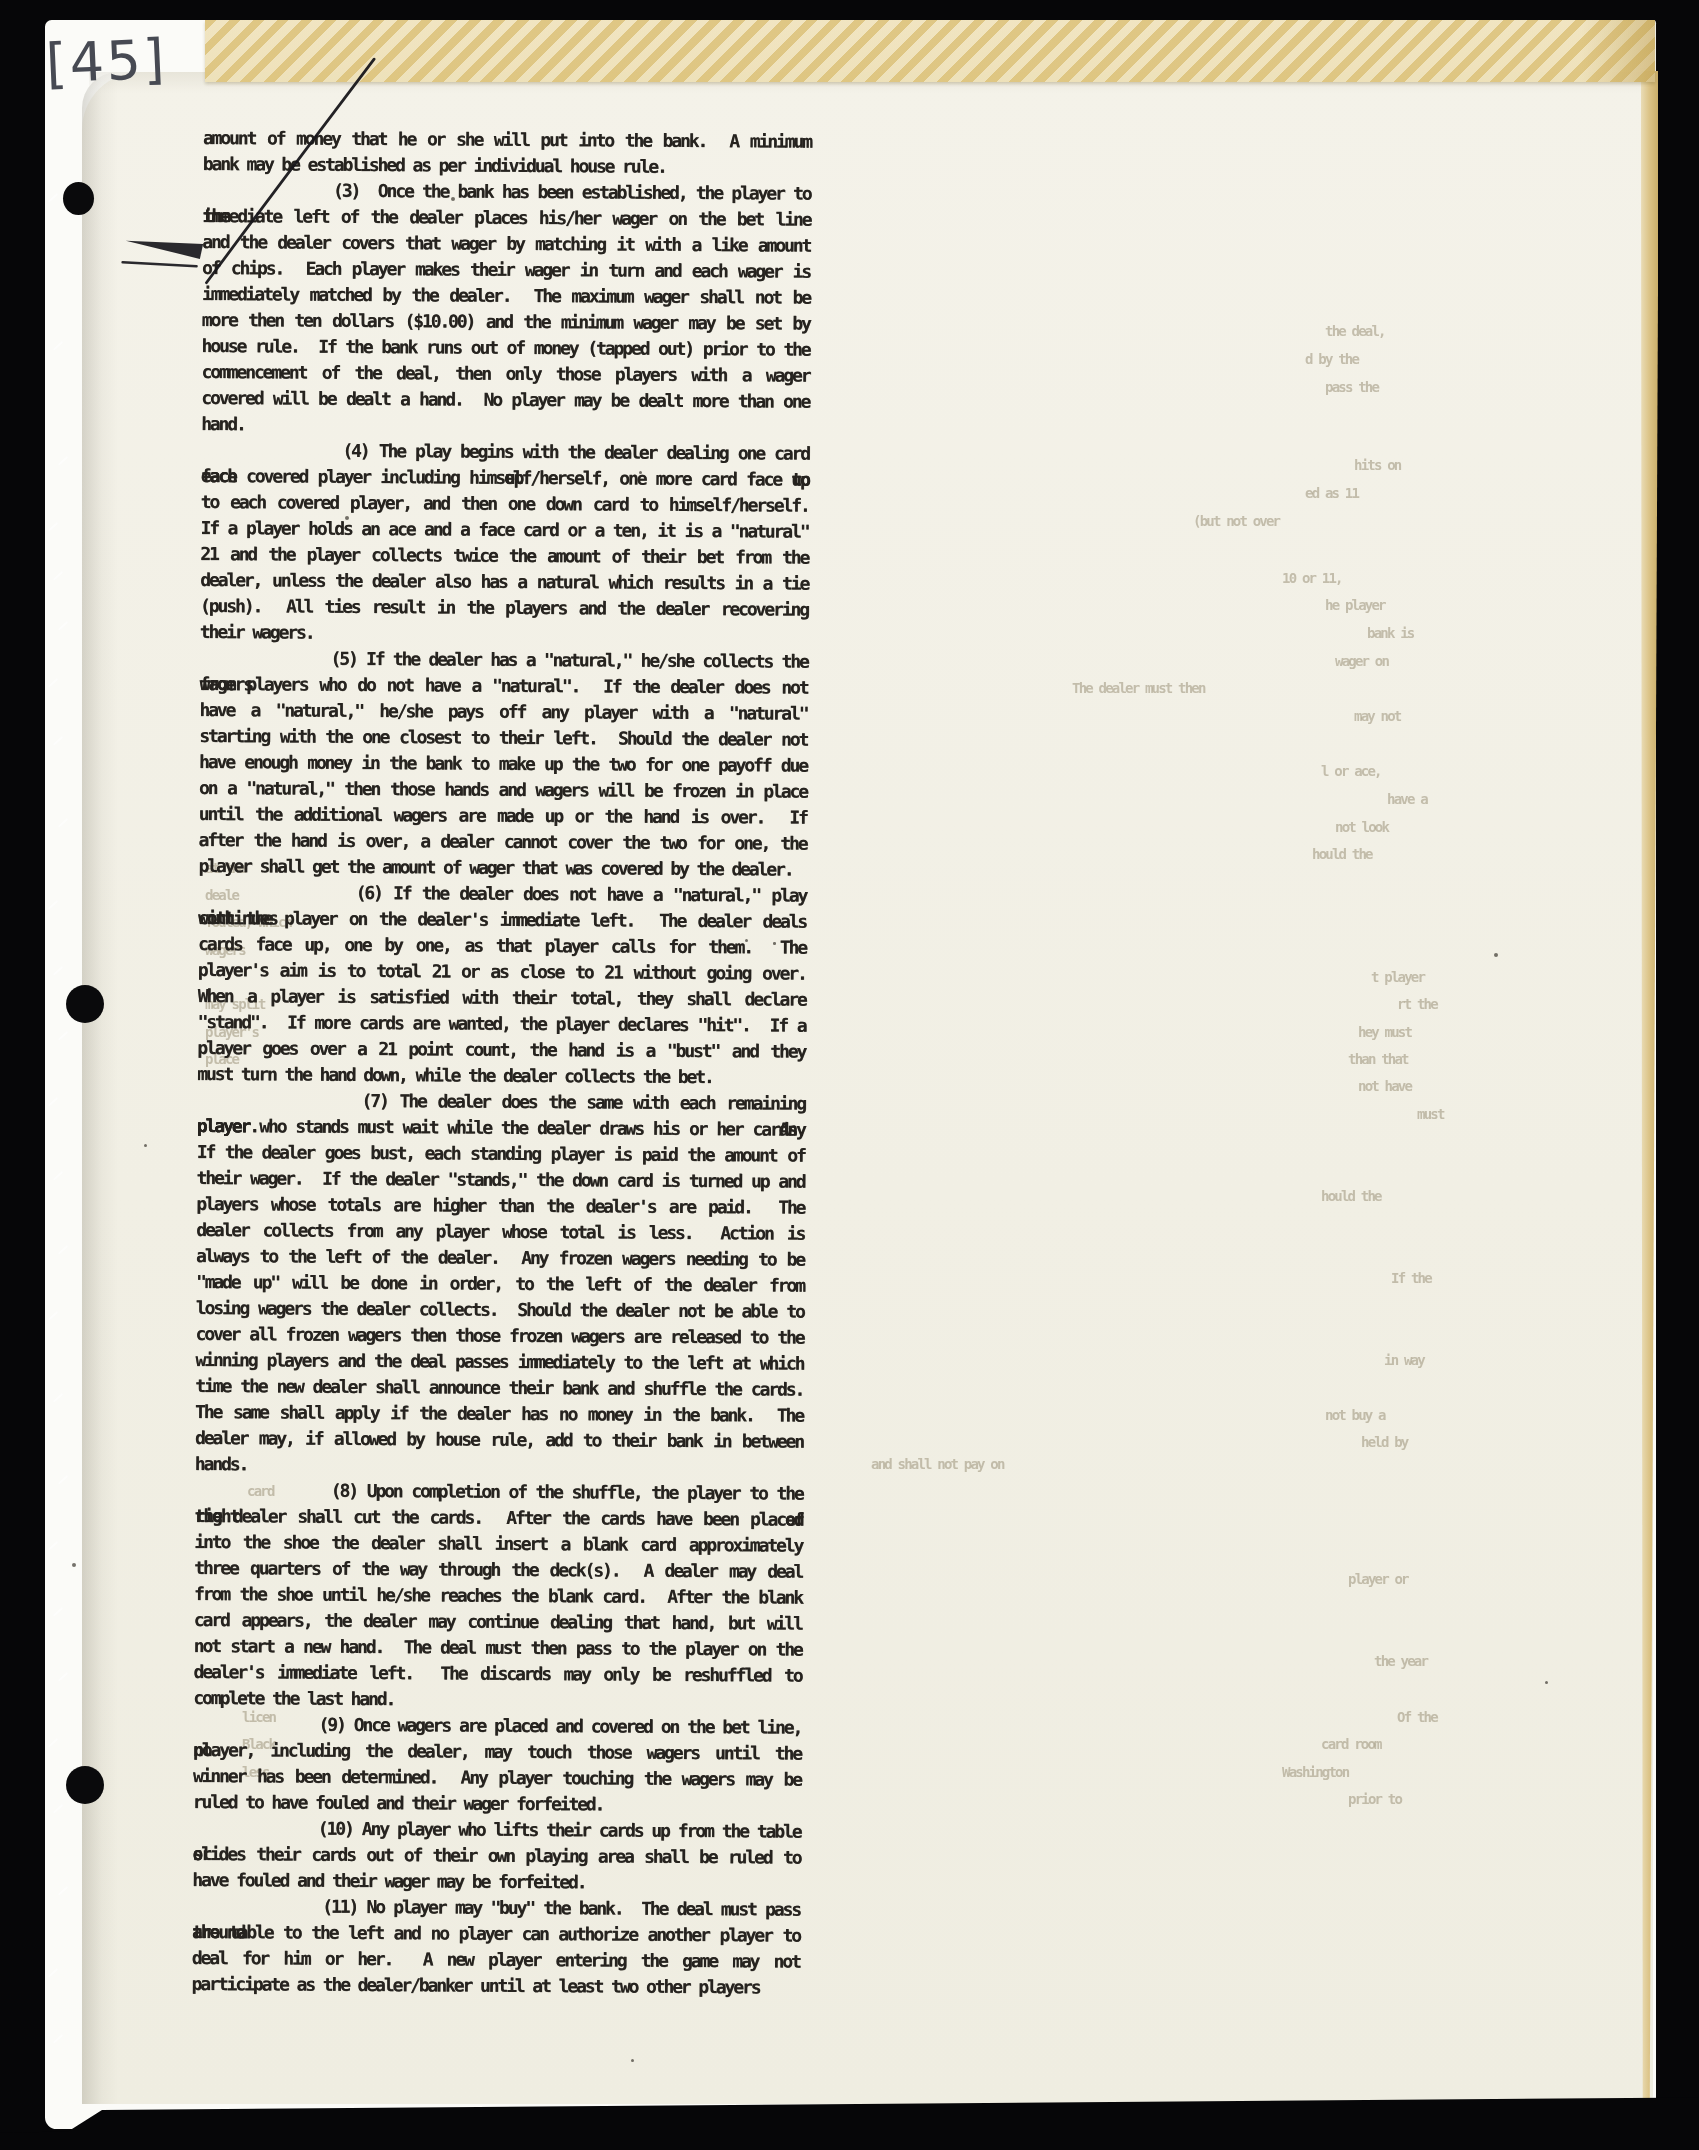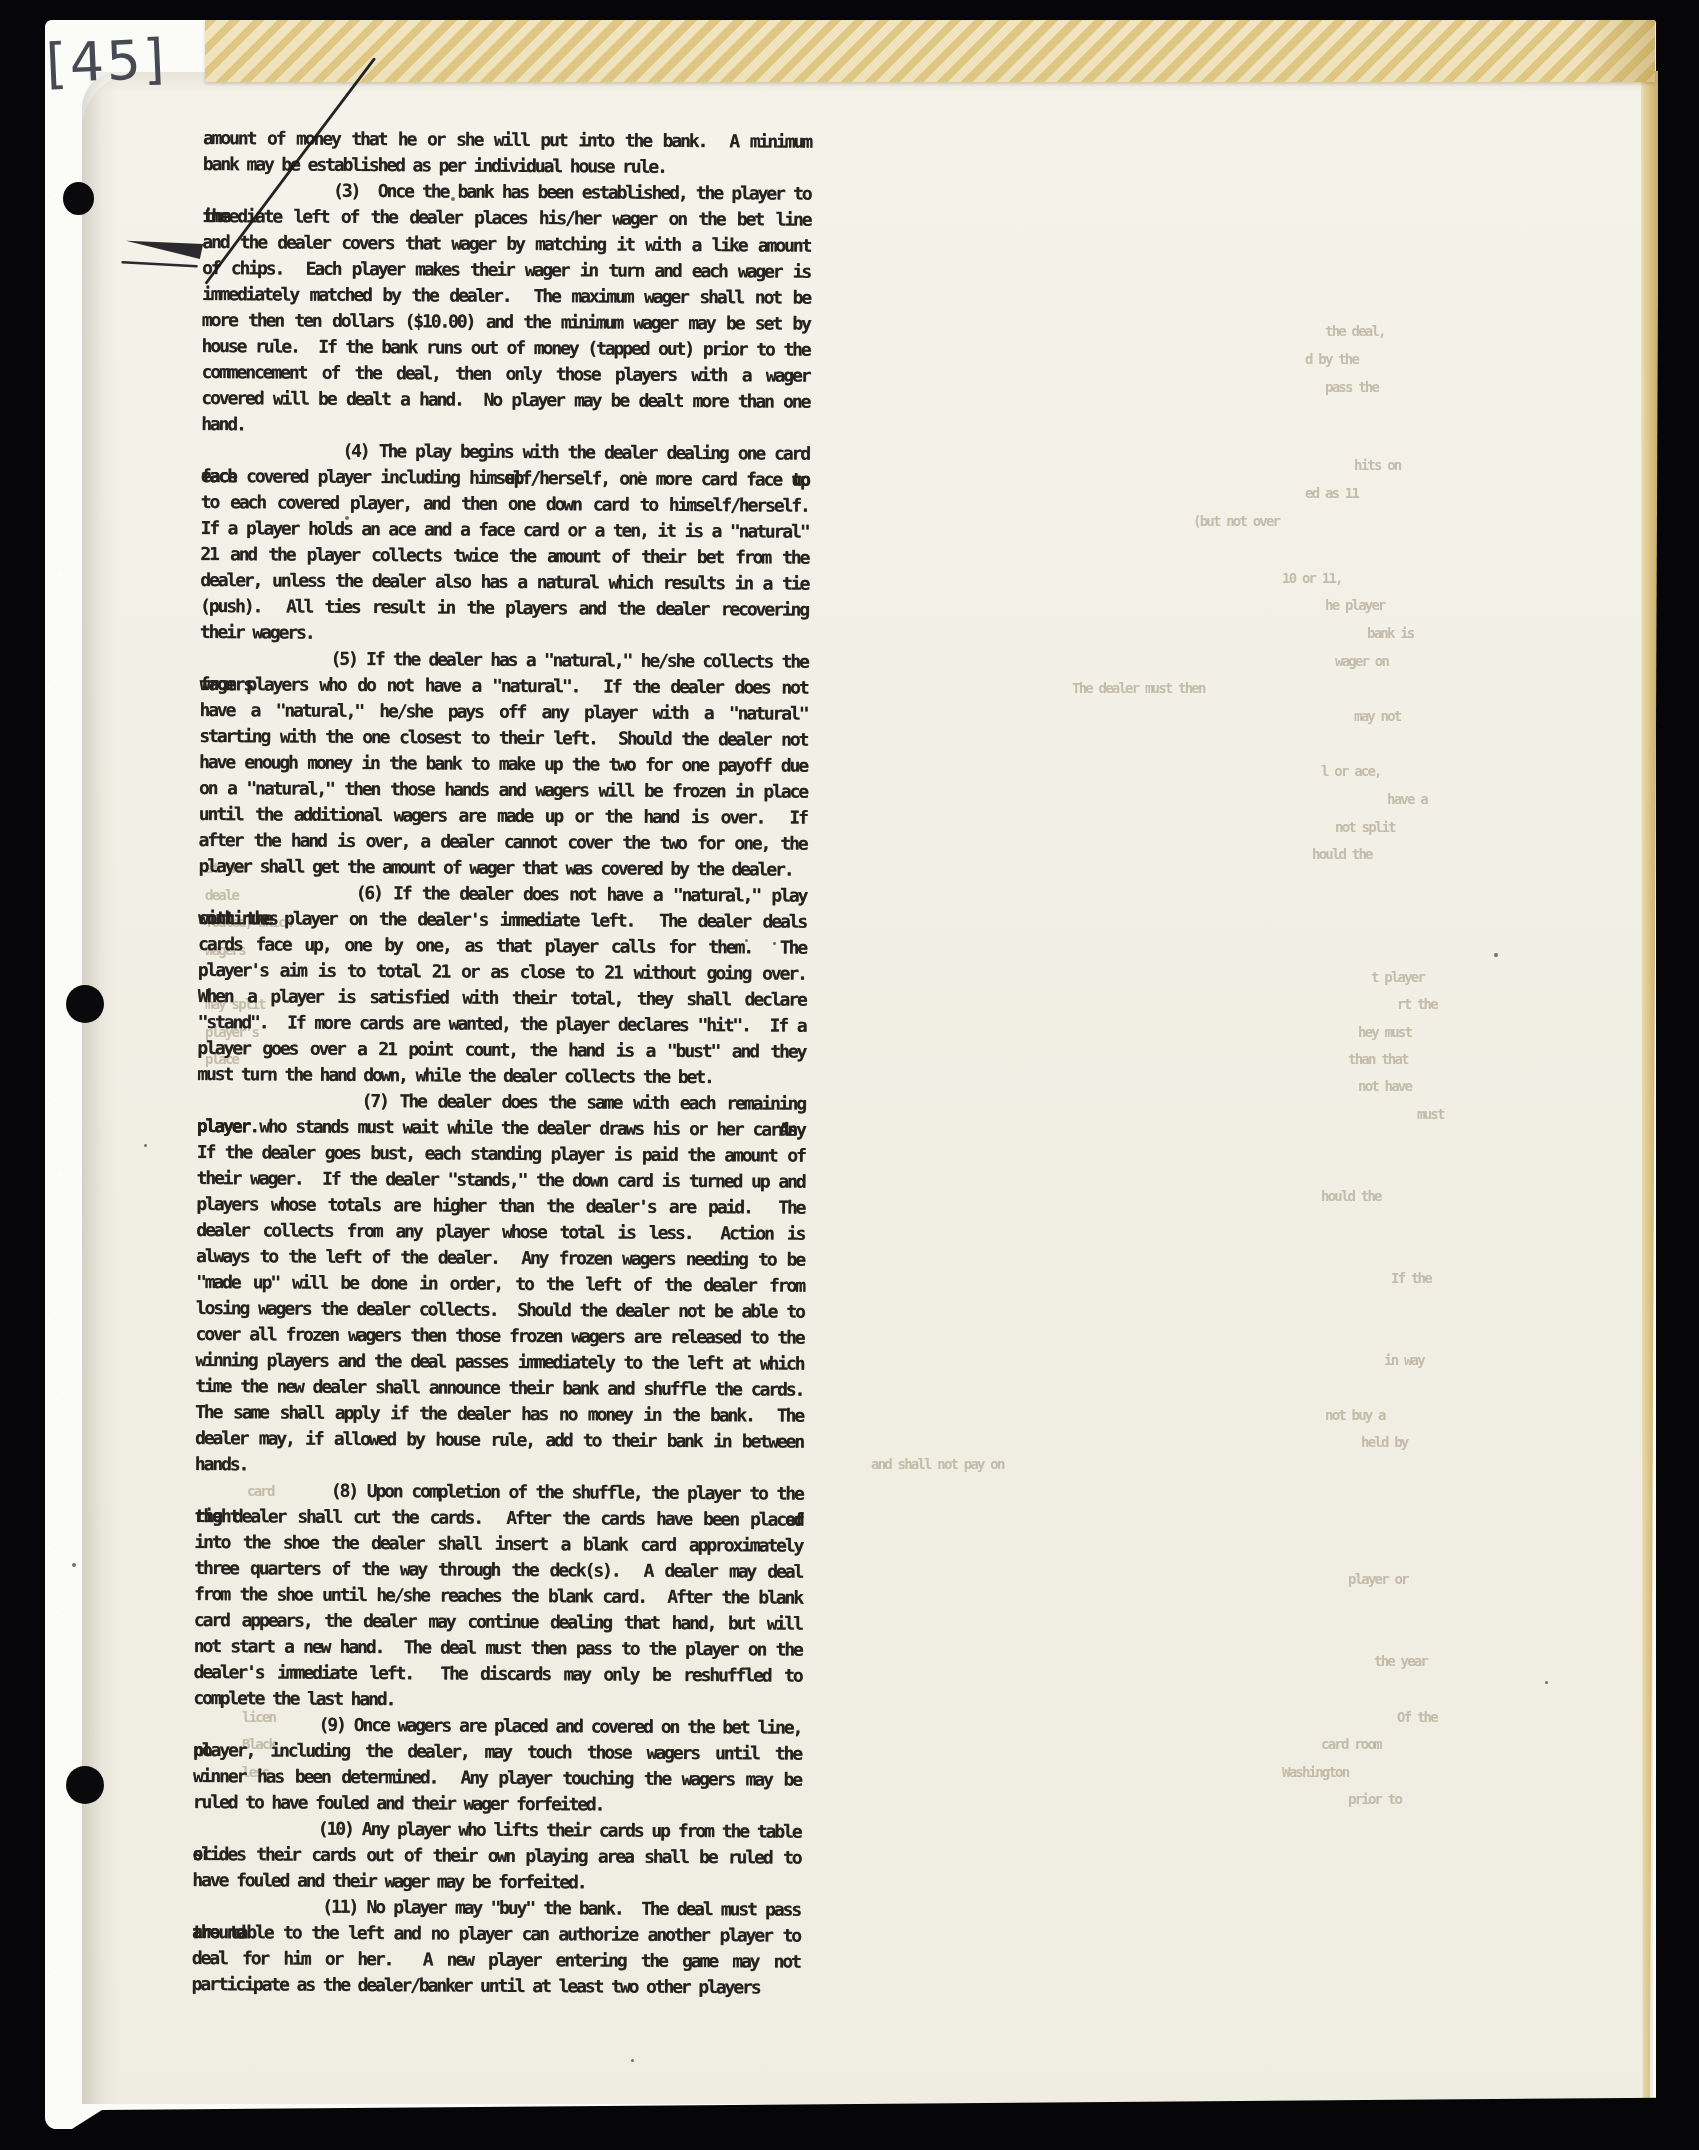--- a/index.html
+++ b/index.html
@@ -72,21 +72,21 @@
       <span class="ghost" style="left: 1305px; top: 485px;">ed as 11</span>
       <span class="ghost" style="left: 1193px; top: 513px;">(but not over</span>
       <span class="ghost" style="left: 1282px; top: 570px;">10 or 11,</span>
       <span class="ghost" style="left: 1325px; top: 597px;">he player</span>
       <span class="ghost" style="left: 1367px; top: 625px;">bank is</span>
       <span class="ghost" style="left: 1335px; top: 653px;">wager on</span>
       <span class="ghost" style="left: 1072px; top: 680px;">The dealer must then</span>
       <span class="ghost" style="left: 1354px; top: 708px;">may not</span>
       <span class="ghost" style="left: 1321px; top: 763px;">l or ace,</span>
       <span class="ghost" style="left: 1387px; top: 791px;">have a</span>
-      <span class="ghost" style="left: 1335px; top: 819px;">not split</span>
+      <span class="ghost" style="left: 1335px; top: 819px;">not look</span>
       <span class="ghost" style="left: 1312px; top: 846px;">hould the</span>
       <span class="ghost" style="left: 205px; top: 860px;">at the</span>
       <span class="ghost" style="left: 205px; top: 887px;">deale</span>
       <span class="ghost" style="left: 205px; top: 914px;">fouled, which</span>
       <span class="ghost" style="left: 205px; top: 942px;">wagers</span>
       <span class="ghost" style="left: 205px; top: 996px;">may split</span>
       <span class="ghost" style="left: 205px; top: 1024px;">player's</span>
       <span class="ghost" style="left: 205px; top: 1051px;">place</span>
       <span class="ghost" style="left: 1371px; top: 969px;">t player</span>
       <span class="ghost" style="left: 1397px; top: 996px;">rt the</span>

